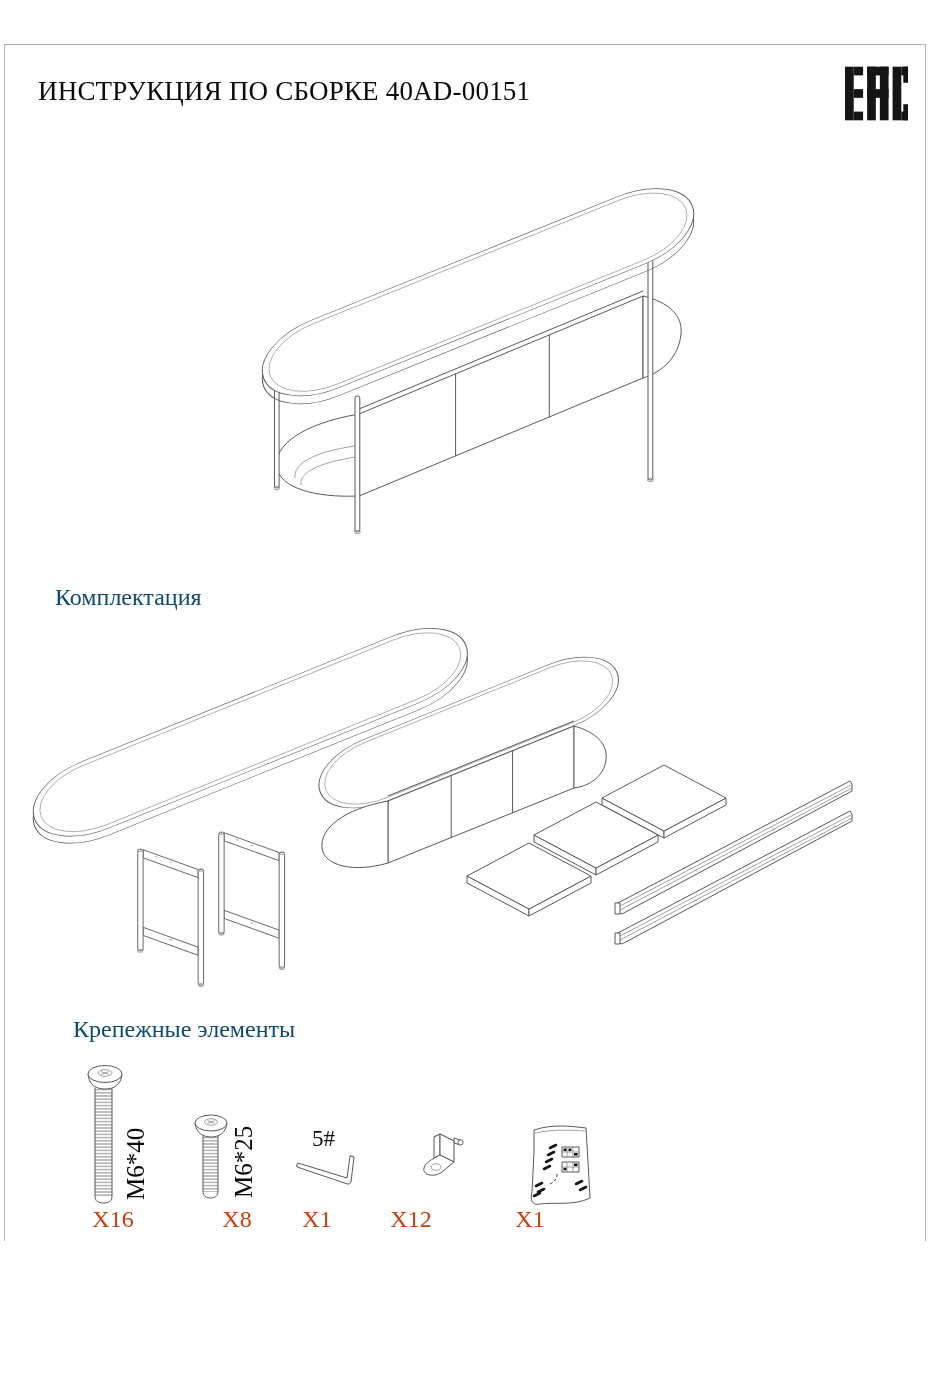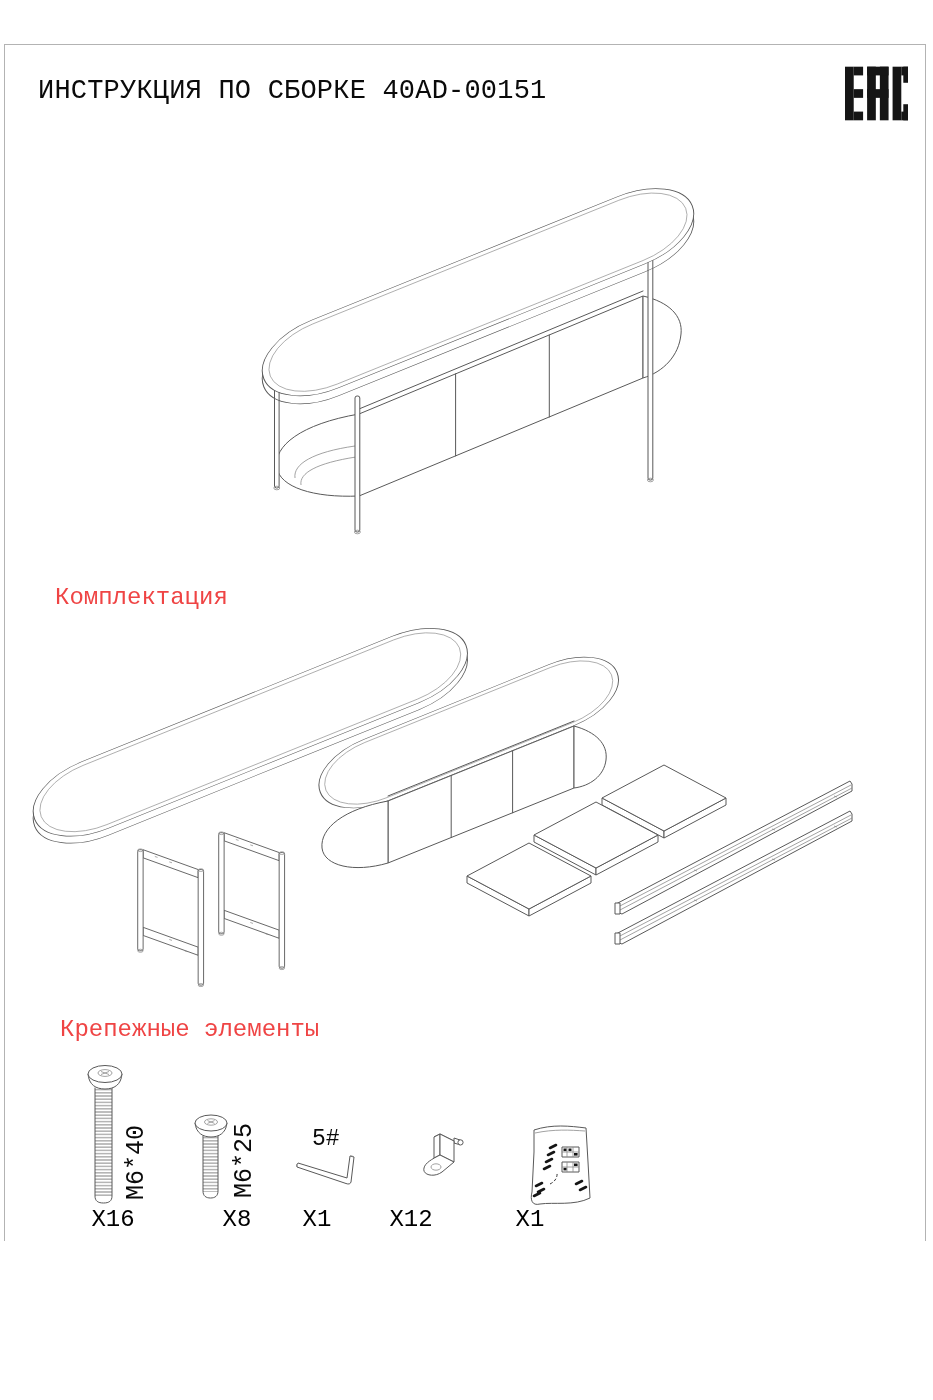--- a/index.html
+++ b/index.html
@@ -1,23 +1,23 @@
 <!DOCTYPE html>
 <html><head>
 <meta charset="utf-8">
 <style>
   html,body{margin:0;padding:0;background:#fff;}
   .page{position:relative;width:933px;height:1241px;background:#fff;
-        font-family:Liberation Mono, monospace;color:#000;overflow:hidden;}
+        font-family:Liberation Serif, serif;color:#000;overflow:hidden;}
   .frame{position:absolute;left:4px;top:44px;width:922px;height:1306px;
          border:1px solid #b3b3b3;box-sizing:border-box;}
   .abs{position:absolute;}
   .title{left:38px;top:76px;font-size:27px;letter-spacing:0.2px;color:#0a0a0a;}
-  .h2{font-size:24px;color:#ef4444;}
-  .qty{top:1206px;font-size:24px;text-align:center;color:#000000;}
+  .h2{font-size:24px;color:#0c4a6e;}
+  .qty{top:1206px;font-size:24px;text-align:center;color:#c2410c;}
   .vlabel{font-size:25px;color:#0a0a0a;transform:rotate(-90deg);
           transform-origin:0 0;white-space:nowrap;}
   .smalllbl{font-size:23px;color:#0a0a0a;}
   svg{display:block;overflow:visible;}
   .ln{fill:none;stroke:#595959;stroke-width:1;stroke-linejoin:round;stroke-linecap:round;}
   .lt{fill:none;stroke:#8a8a8a;stroke-width:0.8;stroke-linejoin:round;}
   .fw{fill:#ffffff;stroke:#595959;stroke-width:1;stroke-linejoin:round;}
   .blk{fill:#151515;stroke:none;}
 </style>
 </head>
@@ -147,21 +147,21 @@
         <path class="fw" d="M4,128 L238,5 L240,8 L240,15 L10,138 L4,136 Z"></path>
         <path class="lt" d="M6,131 L239,9 M8,134 L240,12"></path>
         <rect class="fw" x="3" y="127" width="5" height="11"></rect>
         <path class="lt" d="M82,94 l3,1 M160,53 l3,1 M222,20 l3,1"></path>
       </g>
     </defs>
     <use href="#rail"></use>
     <use href="#rail" transform="translate(0,30)"></use>
   </svg>
 
-  <div class="abs h2" style="left:60px;top:1016px">Крепежные элементы</div>
+  <div class="abs h2" style="left:73px;top:1016px">Крепежные элементы</div>
 
   <svg class="abs" style="left:84px;top:1062px" width="40" height="145" viewBox="0 0 40 145">
     <defs>
       <pattern id="thrA" x="11" y="26" width="17" height="3.2" patternUnits="userSpaceOnUse">
         <path d="M0,1.6 h17" stroke="#7a7a7a" stroke-width="0.9" fill="none"></path>
       </pattern>
     </defs>
     <path d="M11,26 h17 v108 h-17 Z" fill="url(#thrA)"></path>
     <path class="ln" d="M11,26 V134 C11,139 14,141 19.5,141 C25,141 28,139 28,134 V26"></path>
     <path class="fw" d="M4,12 C5,23 12,27 21,27 C30,27 37,23 38,12 Z"></path>

